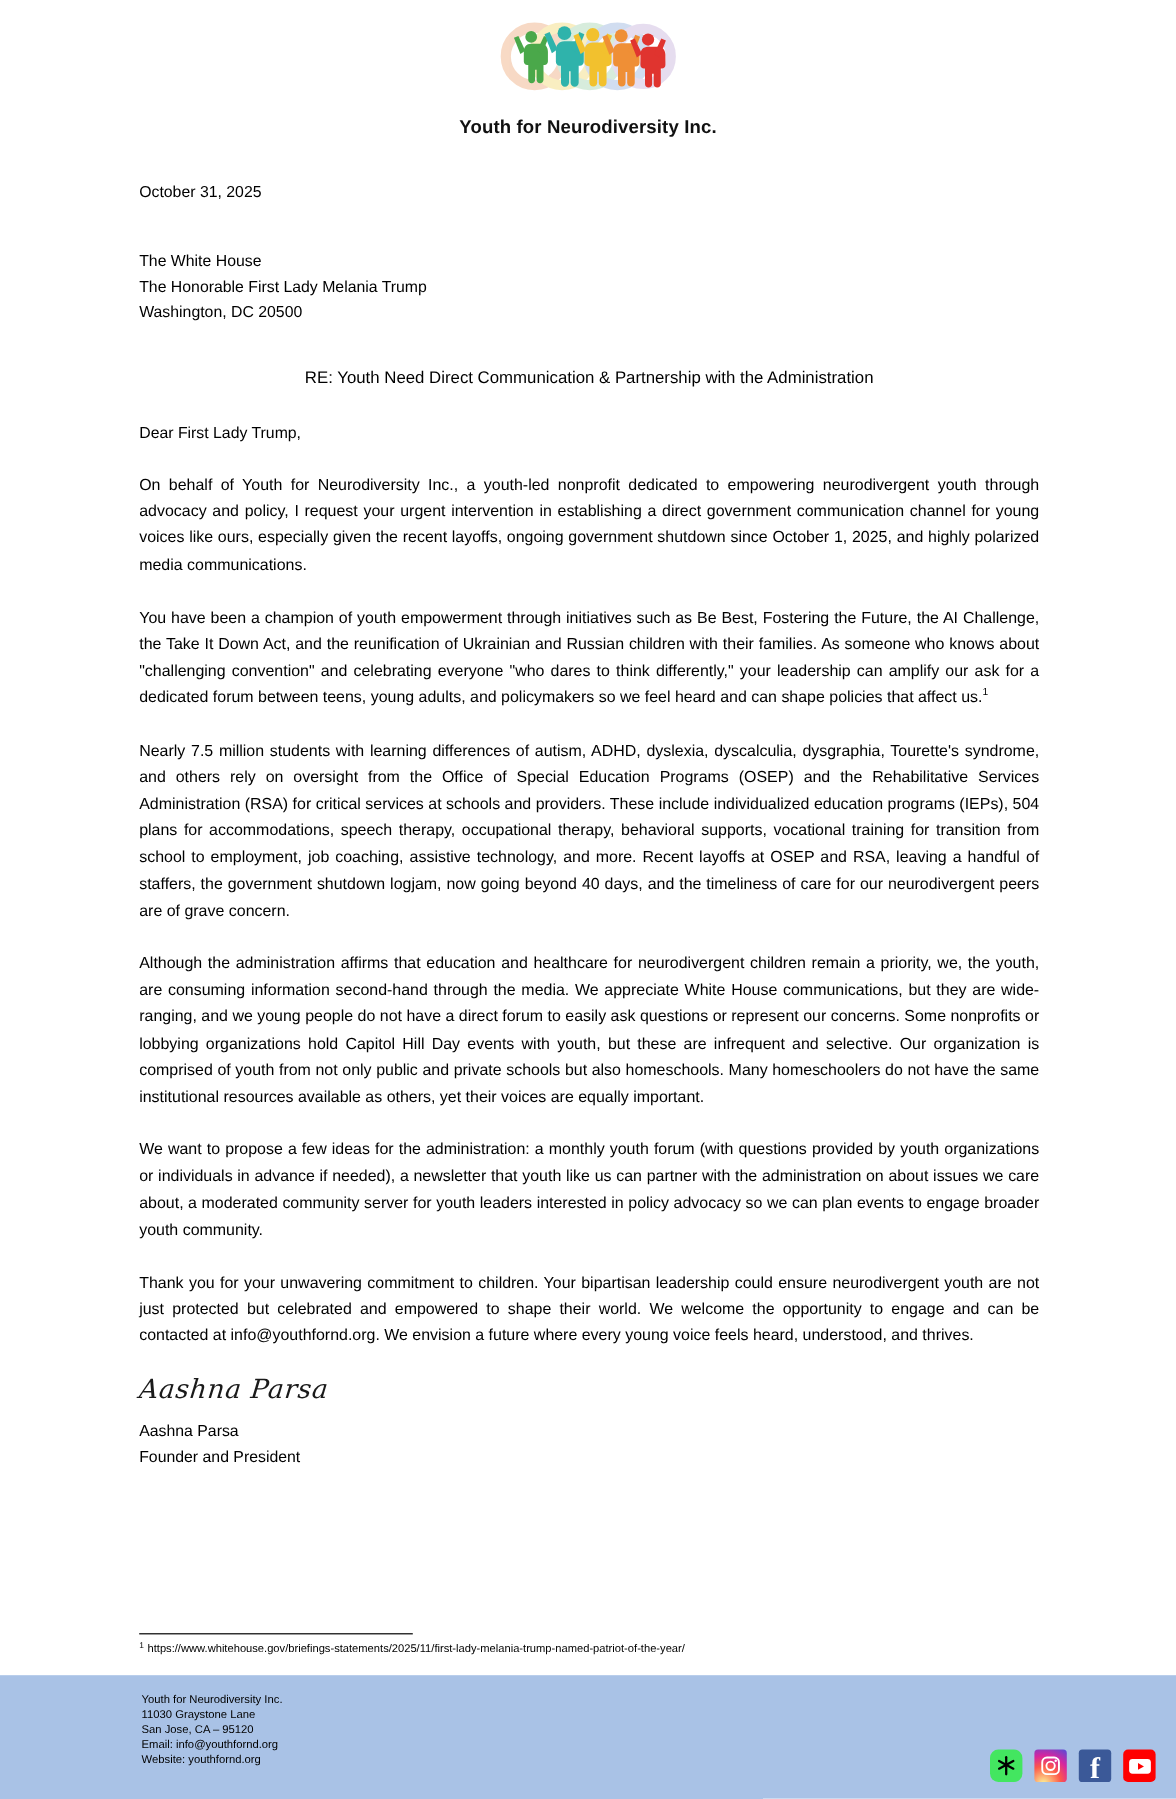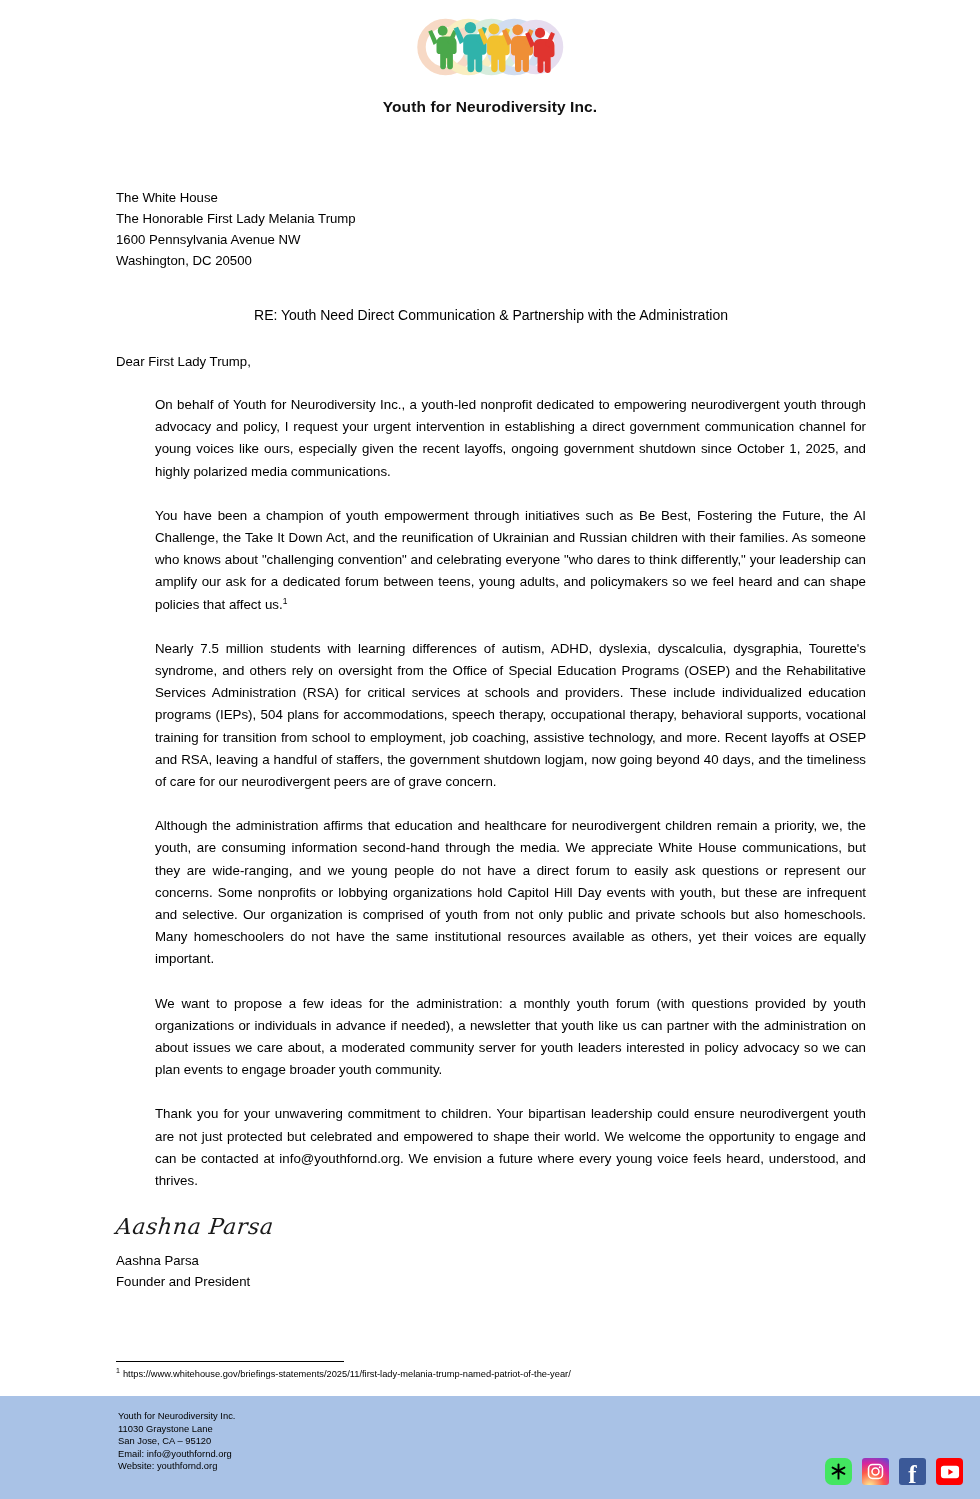--- a/index.html
+++ b/index.html
@@ -72,21 +72,20 @@
     font-size: 13.2px;
     line-height: 20px;
   }
 
   .para {
     margin-top: 22px;
     font-size: 13.3px;
     line-height: 22.2px;
     text-align: justify;
     text-justify: inter-word;
-    margin-left: 39px;
   }
   .para sup {
     font-size: 8.5px;
     vertical-align: super;
     line-height: 0;
   }
 
   .closing {
     margin-top: 27px;
     font-size: 13.2px;
@@ -246,25 +245,25 @@
           <path d="M14 42 L0 12 l-9 4 13 33 z"></path>
           <path d="M38 42 L52 12 l9 4 -13 33 z"></path>
         </g>
       </g>
     </svg>
     <div class="org-title">Youth for Neurodiversity Inc.</div>
   </div>
 
   <div class="body-wrap">
 
+    <div class="date-line">October 31, 2025</div>
 
     <div class="addr-block">
       <div class="addr-line">The White House</div>
       <div class="addr-line">The Honorable First Lady Melania Trump</div>
-      <div class="addr-line">1600 Pennsylvania Avenue NW</div>
       <div class="addr-line">Washington, DC 20500</div>
     </div>
 
     <div class="re-line">RE: Youth Need Direct Communication &amp; Partnership with the Administration</div>
 
     <div class="salutation">Dear First Lady Trump,</div>
 
     <p class="para">On behalf of Youth for Neurodiversity Inc., a youth-led nonprofit dedicated to empowering neurodivergent youth through advocacy and policy, I request your urgent intervention in establishing a direct government communication channel for young voices like ours, especially given the recent layoffs, ongoing government shutdown since October 1, 2025, and highly polarized media communications.</p>
 
     <p class="para"><span>You have been a champion of youth empowerment through initiatives such as Be Best, Fostering the Future, the AI Challenge, the Take It Down Act, and the reunification of Ukrainian and Russian children with their families. As someone who knows about "challenging convention" and celebrating everyone "who dares to think differently," your leadership can amplify our ask for a dedicated forum between teens, young adults, and policymakers so we feel heard and can shape policies that affect us.</span><sup>1</sup></p>

